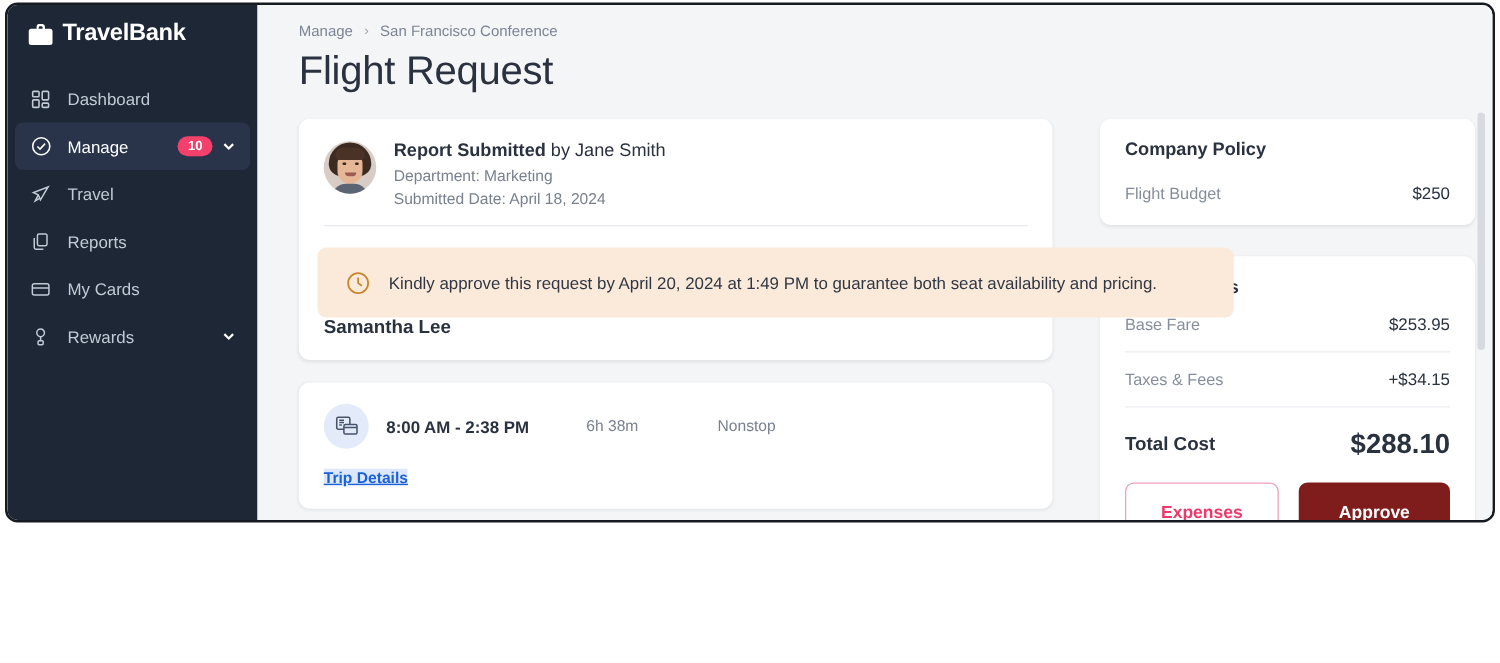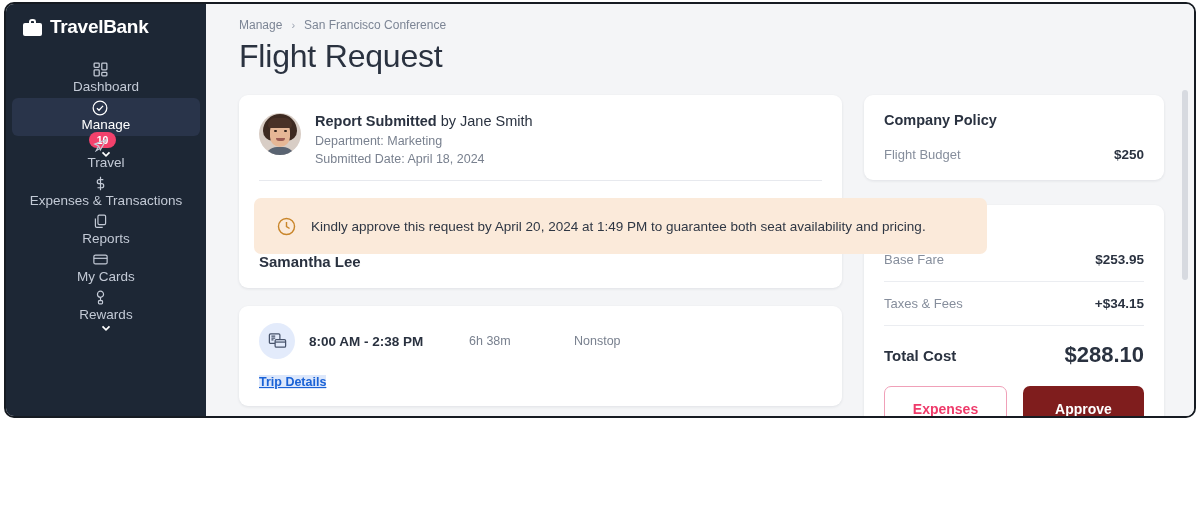--- a/index.html
+++ b/index.html
@@ -44,21 +44,20 @@
     color: #ffffff; font-size: 19px; font-weight: bold; letter-spacing: -0.3px;
   }
   .nav { margin-top: 8px; }
   .nav-item {
     display: flex; align-items: center;
     height: 38px; margin: 0 6px; padding: 0 11px;
     border-radius: 6px;
     color: #c3cad6; font-size: 13.5px;
     cursor: pointer;
     position: relative;
-    flex-direction: column;
   }
   .nav-item.active { background: #29344a; color: #ffffff; }
   .nav-icon {
     width: 19px; height: 19px; flex: 0 0 19px;
     margin-right: 12px;
     display: flex; align-items: center; justify-content: center;
     color: #c3cad6;
   }
   .nav-item.active .nav-icon { color: #ffffff; }
   .nav-label { flex: 1 1 auto; white-space: nowrap; }
@@ -81,21 +80,21 @@
   .breadcrumb {
     display: flex; align-items: center; gap: 9px;
     font-size: 12px; color: #7c8595; margin-bottom: 6px;
   }
   .bc-sep { color: #9aa2b0; font-size: 11px; }
   .bc-item { cursor: pointer; }
   .page-title {
     font-size: 32px; color: #2a3240; font-weight: normal;
     letter-spacing: -0.2px; margin-bottom: 20px;
   }
-  .content { display: flex; gap: 22px; align-items: flex-start; }
+  .content { display: flex; gap: 38px; align-items: flex-start; }
   .col-left { width: 603px; flex: 0 0 603px; }
   .col-right { width: 300px; flex: 0 0 300px; }
   .card {
     background: #ffffff; border-radius: 9px;
     box-shadow: 0 1px 3px rgba(20,30,50,0.09);
   }
   
   .report-card { padding: 18px 20px 18px 20px; position: relative; }
   .report-head { display: flex; gap: 14px; }
   .avatar {
@@ -170,21 +169,21 @@
     text-decoration: underline; cursor: pointer;
     background: #dce7fb;
   }
   
   .policy-card { padding: 17px 20px 18px 20px; }
   .card-title { font-size: 14.5px; color: #2a3240; font-weight: bold; }
   .kv {
     display: flex; justify-content: space-between; align-items: center;
   }
   .kv-k { font-size: 13px; color: #868e9c; }
-  .kv-v { font-size: 13.5px; color: #2a3240; font-weight: bold; }
+  .kv-v { font-size: 13.5px; color: #2a3240; font-weight: normal; }
   .policy-card .kv { margin-top: 19px; }
   .details-card { margin-top: 25px; padding: 17px 20px 19px 20px; }
   .details-card .kv { padding: 14px 0; border-bottom: 1px solid #ebedf1; }
   .details-card .kv.total { border-bottom: none; padding: 16px 0 4px 0; }
   .kv.total .kv-k { font-size: 15px; color: #2a3240; font-weight: bold; }
   .kv.total .kv-v { font-size: 22px; color: #2a3240; font-weight: bold; }
   .btn-row { display: flex; gap: 16px; margin-top: 14px; }
   .btn {
     flex: 1 1 0; height: 45px; border-radius: 7px;
     font-size: 14px; font-weight: bold; cursor: pointer;
@@ -247,29 +246,20 @@
       <div class="nav-item">
         <span class="nav-icon">
           <svg viewBox="0 0 20 20" width="17" height="17" fill="none" stroke="currentColor" stroke-width="1.4">
             <path d="M17 3L3.2 8.4l4.6 2.1 2 4.6L17 3z"></path>
               <path d="M7.8 10.5L5 16l3.6-2.1"></path>
           </svg>
         </span>
         <span class="nav-label">Travel</span>
       </div>
 
-      <div class="nav-item">
-        <span class="nav-icon">
-          <svg viewBox="0 0 20 20" width="17" height="17" fill="none" stroke="currentColor" stroke-width="1.4">
-            <path d="M10 2.2v15.6"></path>
-              <path d="M13.3 5.4H8.6a2.4 2.4 0 000 4.8h2.8a2.4 2.4 0 010 4.8H6.5"></path>
-          </svg>
-        </span>
-        <span class="nav-label">Expenses &amp; Transactions</span>
-      </div>
 
       <div class="nav-item">
         <span class="nav-icon">
           <svg viewBox="0 0 20 20" width="17" height="17" fill="none" stroke="currentColor" stroke-width="1.4">
             <rect x="7" y="2.6" width="9" height="11" rx="1.5"></rect>
               <path d="M12.6 16.9H5.6a1.6 1.6 0 01-1.6-1.6V6.4"></path>
           </svg>
         </span>
         <span class="nav-label">Reports</span>
       </div>

